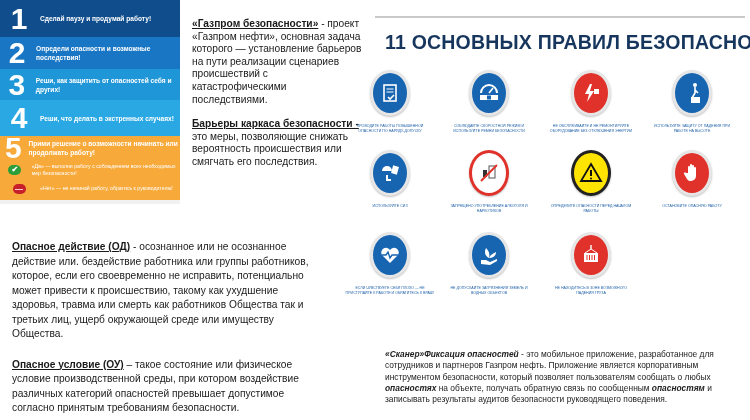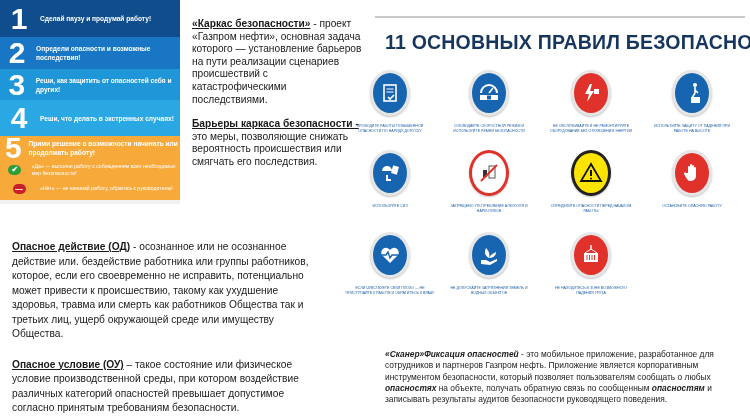--- a/index.html
+++ b/index.html
@@ -85,21 +85,21 @@
       <div class="ico">
           <span class="no">—</span>
         </div>
       <div class="txt">«Нет» — не начинай работу, обратись к руководителю!</div>
     </div>
   </div>
 </div>
 <div class="steps-bottom"></div>
 
 <div class="karkas">
-  <p><span class="u">«Каркас безопасности»</span><span> - проект «Газпром нефти», основная задача которого — установление барьеров на пути реализации сценариев происшествий с катастрофическими последствиями.</span></p>
+  <p><span class="u">«Газпром безопасности»</span><span> - проект «Газпром нефти», основная задача которого — установление барьеров на пути реализации сценариев происшествий с катастрофическими последствиями.</span></p>
   <p><span class="u">Барьеры каркаса безопасности -</span><span> это меры, позволяющие снижать вероятность происшествия или смягчать его последствия.</span></p>
 </div>
 
 <div class="defs">
   <p><span class="u">Опасное действие (ОД)</span><span> - осознанное или не осознанное действие или. бездействие работника или группы работников, которое, если его своевременно не исправить, потенциально может привести к происшествию, такому как ухудшение здоровья, травма или смерть как работников Общества так и третьих лиц, ущерб окружающей среде или имуществу Общества.</span></p>
   <p><span class="u">Опасное условие (ОУ)</span><span> – такое состояние или физическое условие производственной среды, при котором воздействие различных категорий опасностей превышает допустимое согласно принятым требованиям безопасности.</span></p>
 </div>
 
 <div class="rules">
   <div class="topline"></div>

